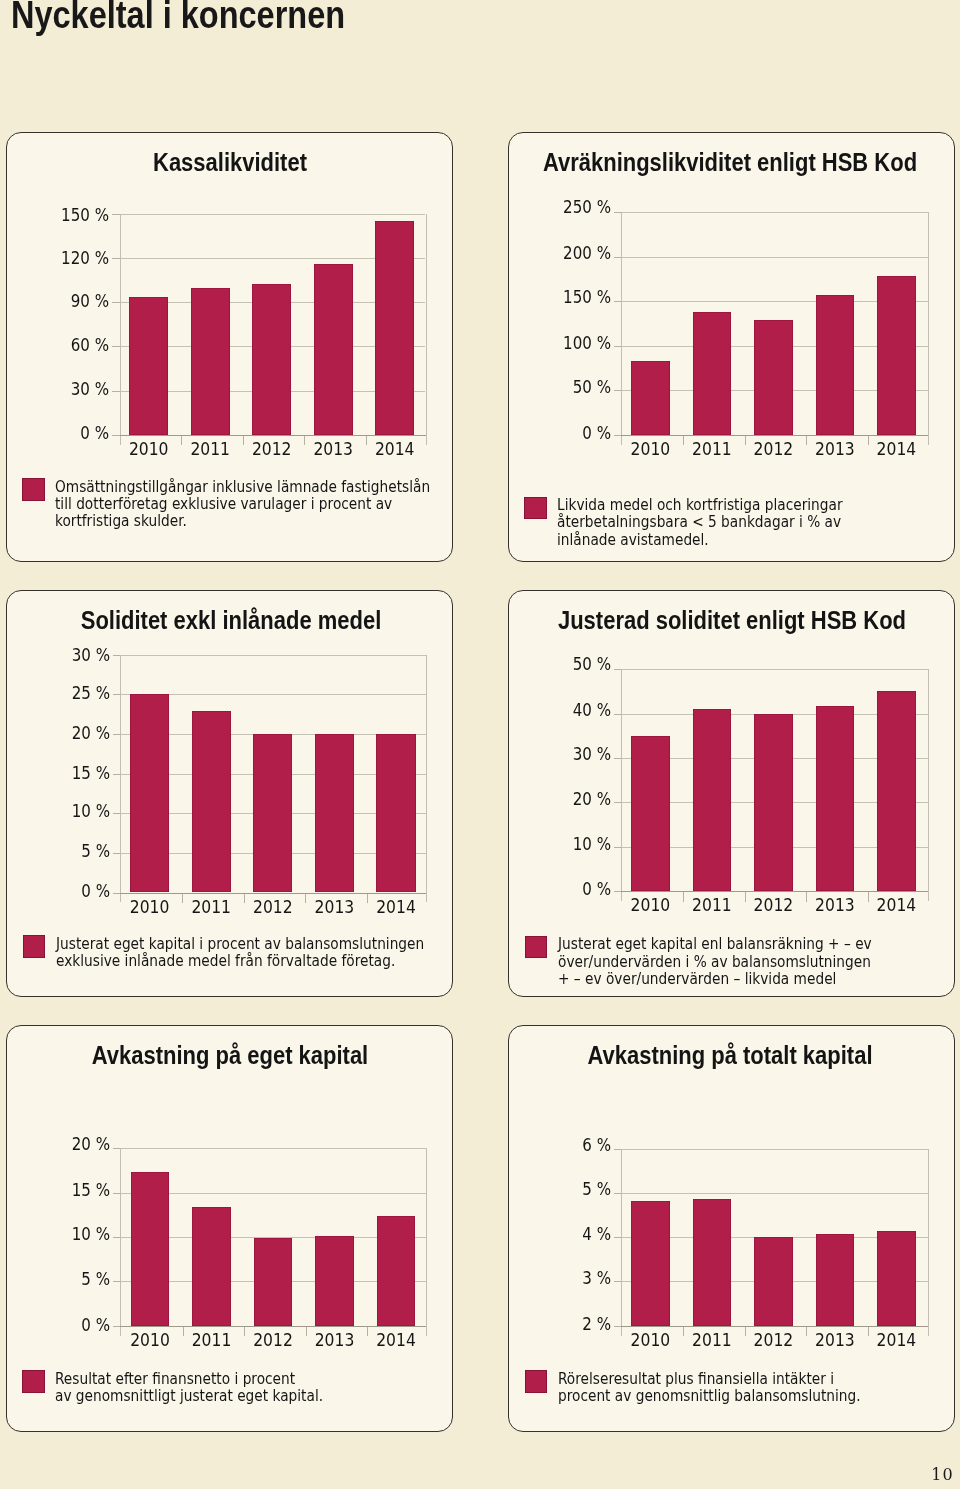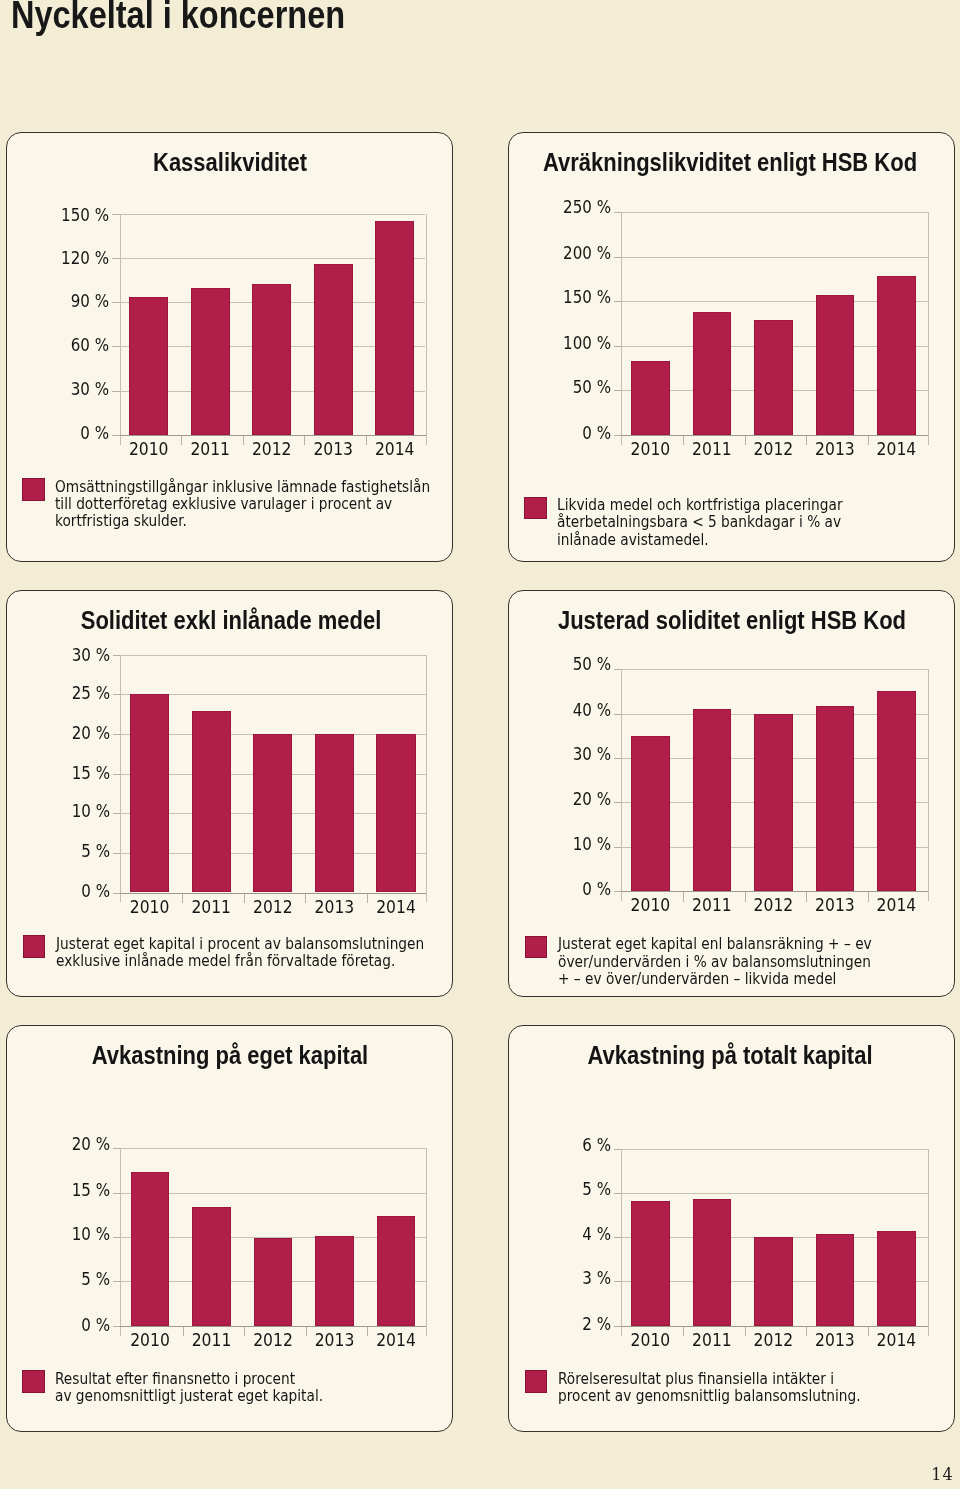--- a/index.html
+++ b/index.html
@@ -24,21 +24,21 @@
   .legend-swatch{position:absolute;background:#B11E4A;box-shadow:inset 0 0 0 0.8px #7E1033;}
   .legend-text{position:absolute;color:#151515;white-space:pre;}
   .page-num{position:absolute;font-family:"DejaVu Serif",serif;font-stretch:normal;
             color:#1a1a1a;font-variant-numeric:oldstyle-nums;}
 </style>
 </head>
 <body>
 
 <div id="stage">
     <div class="page-title" style="left:10.5px;top:-5.6px;font-size:38px;transform:scaleX(0.855);">Nyckeltal i koncernen</div>
-    <div class="page-num" style="left:902px;top:1467px;width:52px;text-align:right;font-size:16px;line-height:16px;letter-spacing:1.2px;">14</div>
+    <div class="page-num" style="left:902px;top:1467px;width:52px;text-align:right;font-size:16px;line-height:16px;letter-spacing:1.2px;">10</div>
     <div class="panel" style="left:5.9px;top:131.9px;width:446.9px;height:430.5px;"></div>
     <div class="panel-title" style="left:-70px;top:150px;width:600px;text-align:center;font-size:25.5px;line-height:25.5px;transform:scaleX(0.862);">Kassalikviditet</div>
     <div class="gridline" style="left:119.9px;top:214px;width:305.6px;"></div>
     <div class="tickmark" style="left:112.4px;top:214px;width:7.5px;height:1px;"></div>
     <div class="ylab" style="left:-130.6px;top:204.7px;width:240px;font-size:17.3px;line-height:20.76px;transform:scaleX(0.97);transform-origin:right top;">150 %</div>
     <div class="gridline" style="left:119.9px;top:258px;width:305.6px;"></div>
     <div class="tickmark" style="left:112.4px;top:258px;width:7.5px;height:1px;"></div>
     <div class="ylab" style="left:-130.6px;top:248.08px;width:240px;font-size:17.3px;line-height:20.76px;transform:scaleX(0.97);transform-origin:right top;">120 %</div>
     <div class="gridline" style="left:119.9px;top:302px;width:305.6px;"></div>
     <div class="tickmark" style="left:112.4px;top:302px;width:7.5px;height:1px;"></div>

